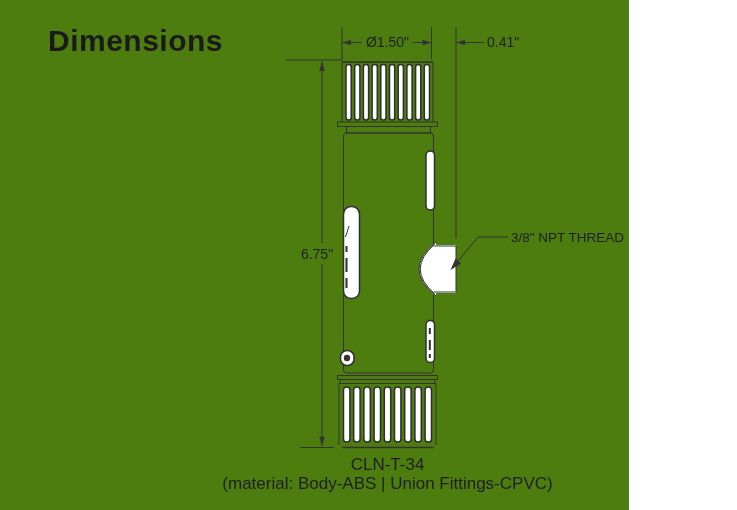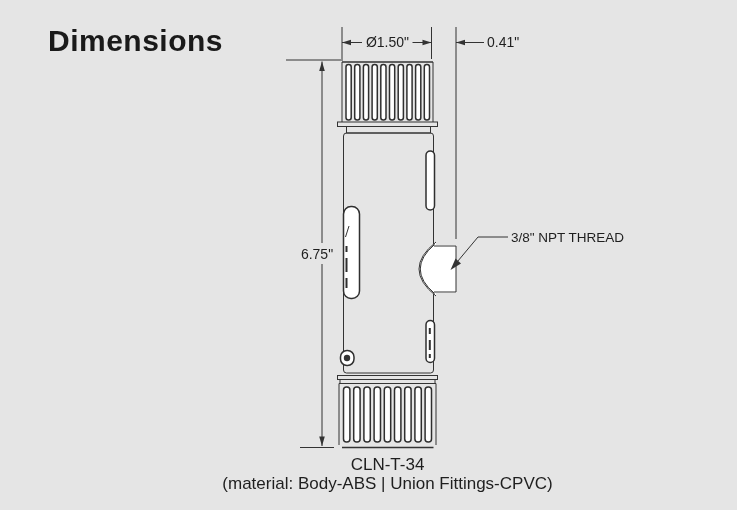--- a/index.html
+++ b/index.html
@@ -1,16 +1,16 @@
 <!DOCTYPE html>
 <html><head>
 <meta charset="utf-8">
 <style>
   html,body{margin:0;padding:0;background:#ffffff;}
-  .page{position:relative;width:737px;height:510px;background:#e5e5e5;overflow:hidden;
+  .page{position:relative;width:629px;height:510px;background:#4d7c0f;overflow:hidden;
         font-family:"Liberation Sans",sans-serif;}
   .title{position:absolute;left:48px;top:24px;margin:0;font-size:30px;font-weight:bold;
          color:#1a1a1a;letter-spacing:0.5px;}
   svg{position:absolute;left:0;top:0;}
   .ln{stroke:#333333;stroke-width:1;fill:none;}
   .ln2{stroke:#333333;stroke-width:1.4;fill:none;}
   .rib{stroke:#2f2f2f;stroke-width:1.5;fill:#ffffff;}
   .white{fill:#ffffff;stroke:none;}
   .arrow{fill:#333333;stroke:none;}
   .dimtext{font-family:"Liberation Sans",sans-serif;font-size:14px;fill:#1f1f1f;}

